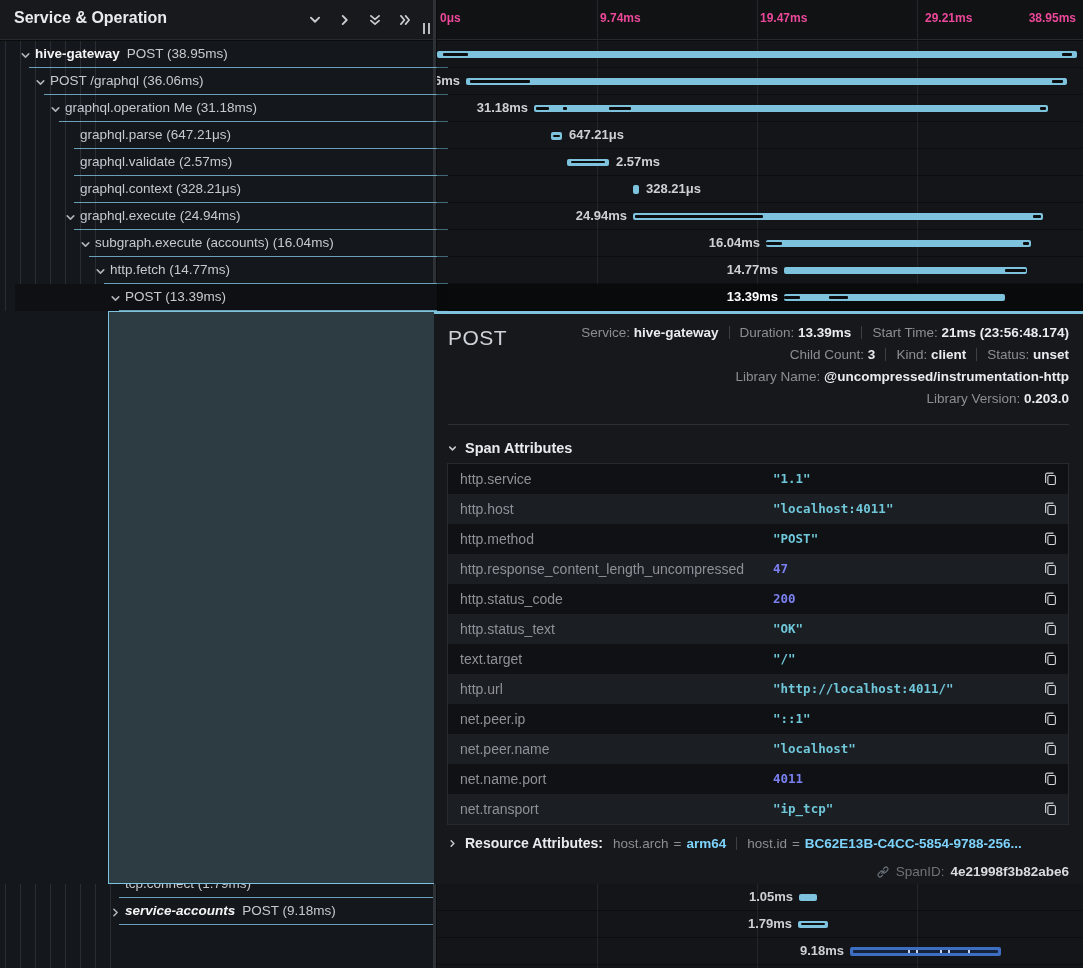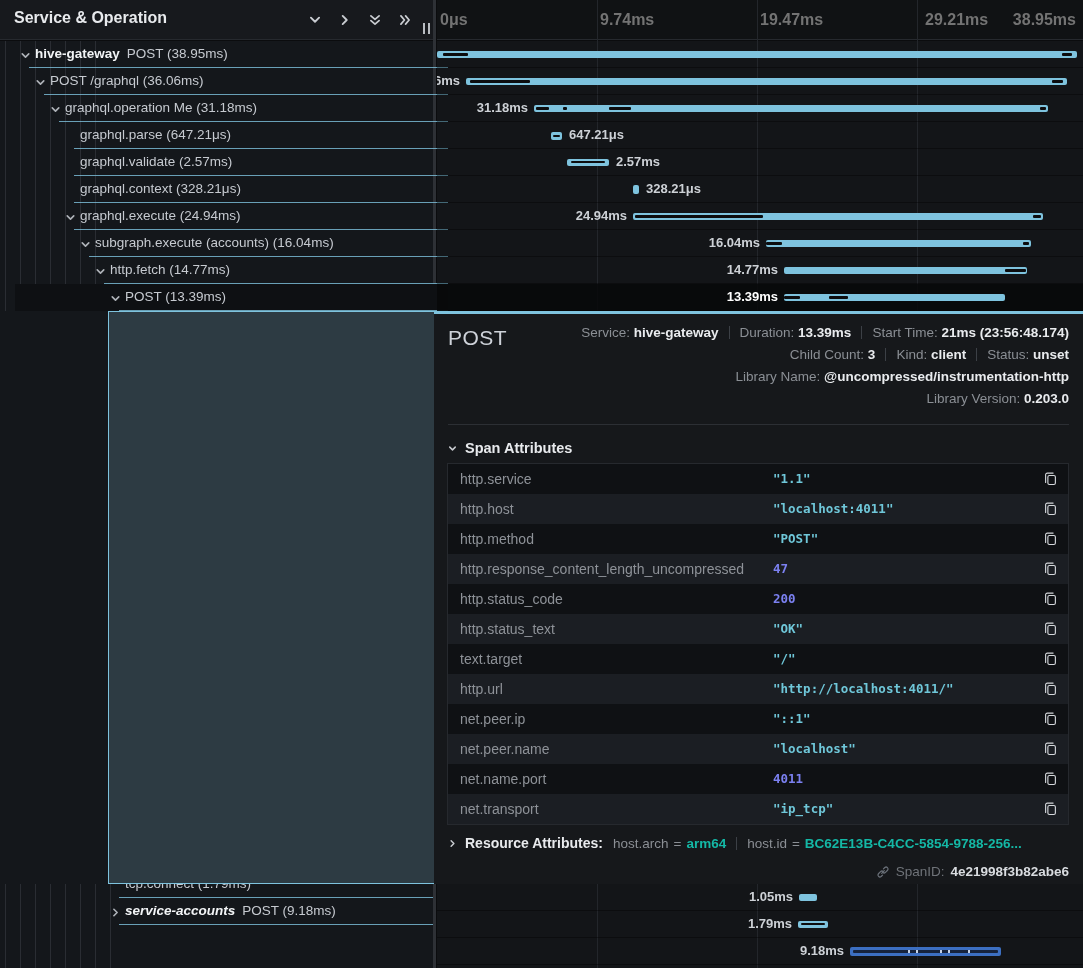--- a/index.html
+++ b/index.html
@@ -8,21 +8,21 @@
   
   .lheader{position:absolute;left:0;top:0;width:433px;height:40px;background:#17191d;
            border-bottom:1px solid #26292e;box-sizing:border-box;}
   .lheader .title{position:absolute;left:14px;top:9px;font-size:16px;font-weight:700;color:#e8eaed;}
   .hicons{position:absolute;right:20px;top:12px;display:flex;gap:14px;}
   .hicon{width:16px;height:16px;display:flex;align-items:center;justify-content:center;cursor:pointer;}
   .grip{position:absolute;right:3px;top:23px;display:flex;gap:3px;}
   .grip i{display:block;width:2px;height:11px;background:#b9bdc2;}
   .theader{position:absolute;left:437px;top:0;width:646px;height:40px;background:#101214;
            border-bottom:1px solid #26292e;box-sizing:border-box;}
-  .tick{position:absolute;top:11px;font-size:16px;font-weight:600;color:#737373;}
+  .tick{position:absolute;top:11px;font-size:12px;font-weight:600;color:#ec4899;}
   
   .lbase{position:absolute;left:0;top:41px;width:433px;height:927px;background:#14171b;}
   .rbase{position:absolute;left:437px;top:41px;width:646px;height:927px;background:#131518;}
   .divcol{position:absolute;left:433px;top:0;width:3px;height:968px;background:#2e3136;}
   .vline{position:absolute;top:0;width:1px;height:968px;background:#23262b;}
   .guide{position:absolute;width:1px;background:#2a2d33;}
   
   .trow{position:absolute;left:0;width:433px;height:27px;cursor:pointer;}
   .trow .tline{position:absolute;bottom:0;right:0;height:1px;background:rgba(126,195,222,.8);}
   .trow .chev{position:absolute;top:7px;width:13px;height:13px;}
@@ -56,21 +56,21 @@
   .d-table{position:absolute;left:13px;right:14px;top:149px;border:1px solid #26292e;}
   .arow{position:relative;height:30px;}
   .arow:nth-child(odd){background:#0f1114;}
   .arow:nth-child(even){background:#1b1e23;}
   .akey{position:absolute;left:12px;top:7px;font-size:14px;color:#8e9298;}
   .aval{position:absolute;left:325px;top:7px;font-family:"DejaVu Sans Mono",monospace;font-size:12.5px;
         font-weight:700;color:#6fc7d9;}
   .aval.num{color:#7b80f0;}
   .acopy{position:absolute;right:9px;top:7px;width:16px;height:16px;cursor:pointer;}
   .d-res{position:absolute;left:13px;top:521px;font-size:13.5px;color:#8b8f95;display:flex;align-items:center;}
-  .d-res b{color:#14b8a6;}
+  .d-res b{color:#7dd3fc;}
   .d-res .rhead{font-weight:700;color:#e8eaed;margin:0 10px 0 7px;font-size:14px;}
   .d-spanid{position:absolute;right:14px;top:550px;font-size:13.5px;color:#6f7379;display:flex;
             align-items:center;gap:6px;}
   .d-spanid b{color:#d9dce0;}
 </style>
 </head>
 <body>
 
 <div class="screen">
 

